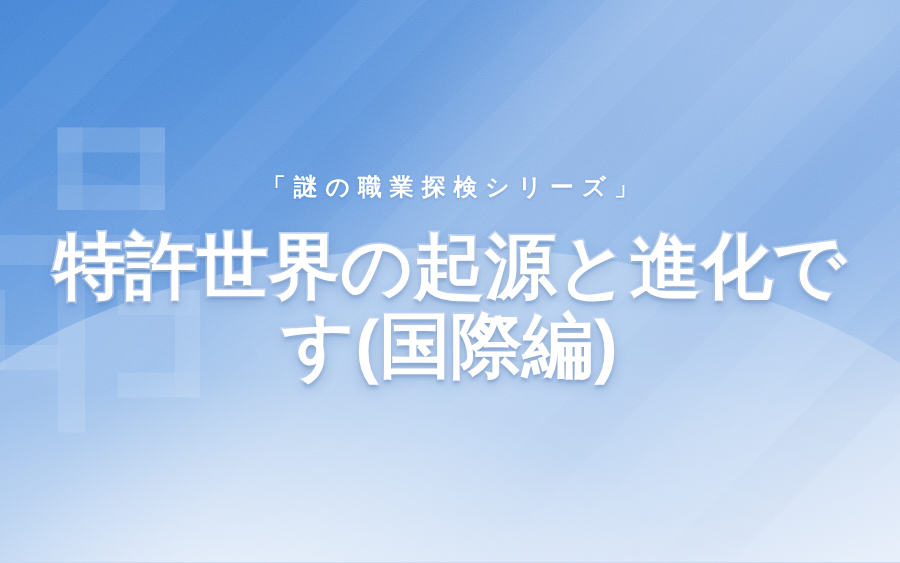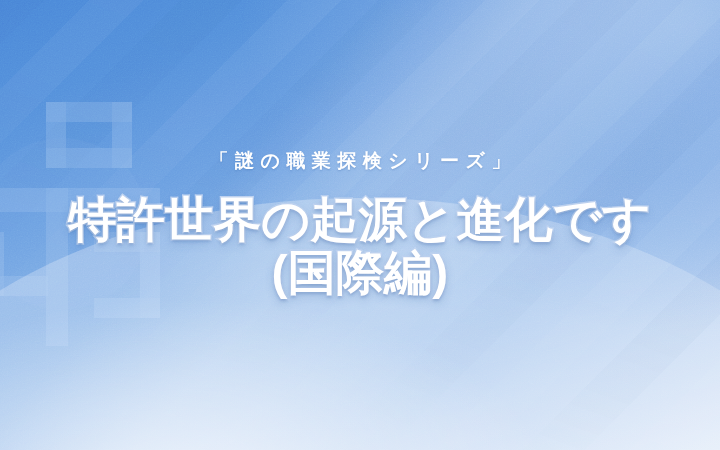--- a/index.html
+++ b/index.html
@@ -134,21 +134,21 @@
     text-indent: 0.34em;
     line-height: 1.2;
     margin: 0 0 20px 0;
     text-shadow: 0 1px 2px rgba(42,90,160,0.30);
     white-space: nowrap;
   }
 
   .title {
     margin: 0;
     color: #ffffff;
-    font-size: 48px;
+    font-size: 57px;
     font-weight: 700;
     line-height: 1.12;
     letter-spacing: 0.004em;
     max-width: 636px;
     word-break: break-all;
     -webkit-text-stroke: 2.6px #C3D6F2;
     paint-order: stroke fill;
     text-shadow:
        0 2px 3px rgba(46,92,160,0.30),
        0 4px 10px rgba(46,92,160,0.22);

